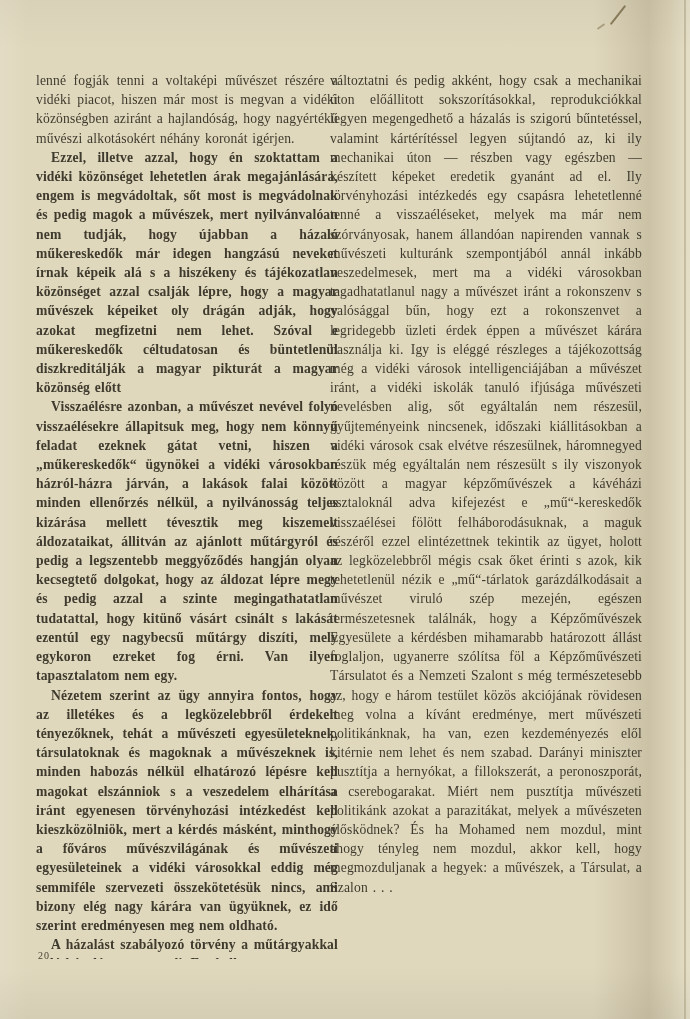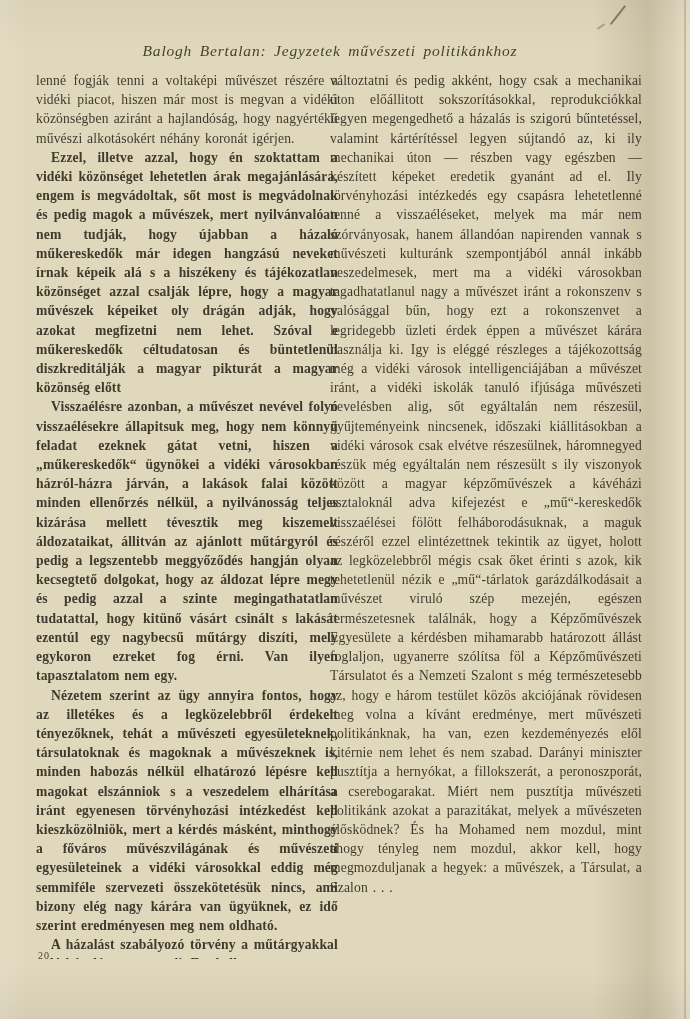--- a/index.html
+++ b/index.html
@@ -81,21 +81,20 @@
     position:absolute;
     right:4px;top:0;width:2px;height:1019px;
     background:rgba(110,96,60,0.25);
   }
 </style>
 </head>
 <body>
 
 <div class="page">
 
-  <div class="running-head">Balogh Bertalan: Jegyzetek művészeti politikánkhoz</div>
 
   <div class="scratch scratch-1"></div>
   <div class="scratch scratch-2"></div>
   <div class="page-edge"></div>
 
   <div class="col col-left">
     <p>lenné fogják tenni a voltaképi művészet részére a vidéki piacot, hiszen már most is megvan a vidéki közönségben aziránt a hajlandóság, hogy nagyértékű művészi alkotásokért néhány koronát igérjen.</p>
     <p class="indent">Ezzel, illetve azzal, hogy én szoktattam a vidéki közönséget lehetetlen árak megajánlására, engem is megvádoltak, sőt most is megvádolnak és pedig magok a művészek, mert nyilvánvalóan nem tudják, hogy újabban a házaló műkereskedők már idegen hangzású neveket írnak képeik alá s a hiszékeny és tájékozatlan közönséget azzal csalják lépre, hogy a magyar művészek képeiket oly drágán adják, hogy azokat megfizetni nem lehet. Szóval e műkereskedők céltudatosan és büntetlenül diszkreditálják a magyar pikturát a magyar közönség előtt</p>
     <p class="indent">Visszaélésre azonban, a művészet nevével folyó visszaélésekre állapitsuk meg, hogy nem könnyű feladat ezeknek gátat vetni, hiszen a „műkereskedők“ ügynökei a vidéki városokban házról-házra járván, a lakások falai között minden ellenőrzés nélkül, a nyilvánosság teljes kizárása mellett tévesztik meg kiszemelt áldozataikat, állitván az ajánlott műtárgyról és pedig a legszentebb meggyőződés hangján olyan kecsegtető dolgokat, hogy az áldozat lépre megy és pedig azzal a szinte megingathatatlan tudatattal, hogy kitünő vásárt csinált s lakását ezentúl egy nagybecsű műtárgy diszíti, mely egykoron ezreket fog érni. Van ilyen tapasztalatom nem egy.</p>
     <p class="indent">Nézetem szerint az ügy annyira fontos, hogy az illetékes és a legközelebbről érdekelt tényezőknek, tehát a művészeti egyesületeknek, társulatoknak és magoknak a művészeknek is, minden habozás nélkül elhatározó lépésre kell magokat elszánniok s a veszedelem elhárítása iránt egyenesen törvényhozási intézkedést kell kieszközölniök, mert a kérdés másként, minthogy a főváros művészvilágának és művészeti egyesületeinek a vidéki városokkal eddig még semmiféle szervezeti összekötetésük nincs, ami bizony elég nagy kárára van ügyüknek, ez idő szerint eredményesen meg nem oldható.</p>

